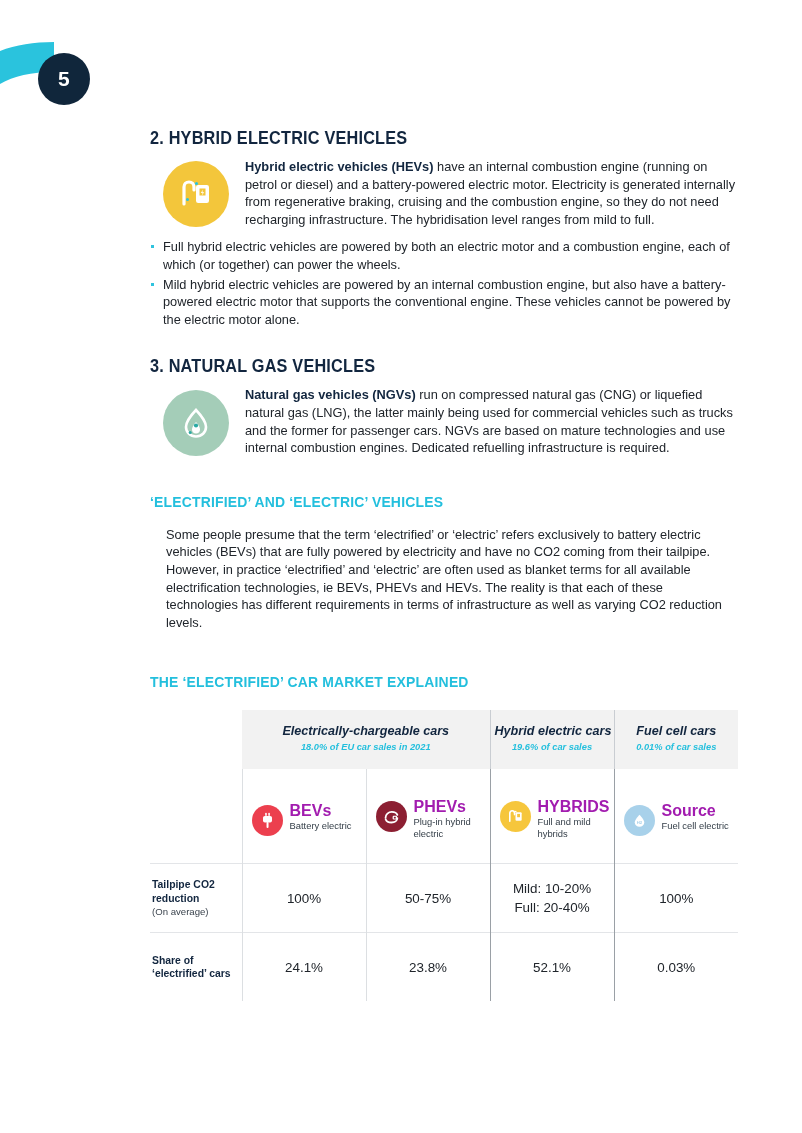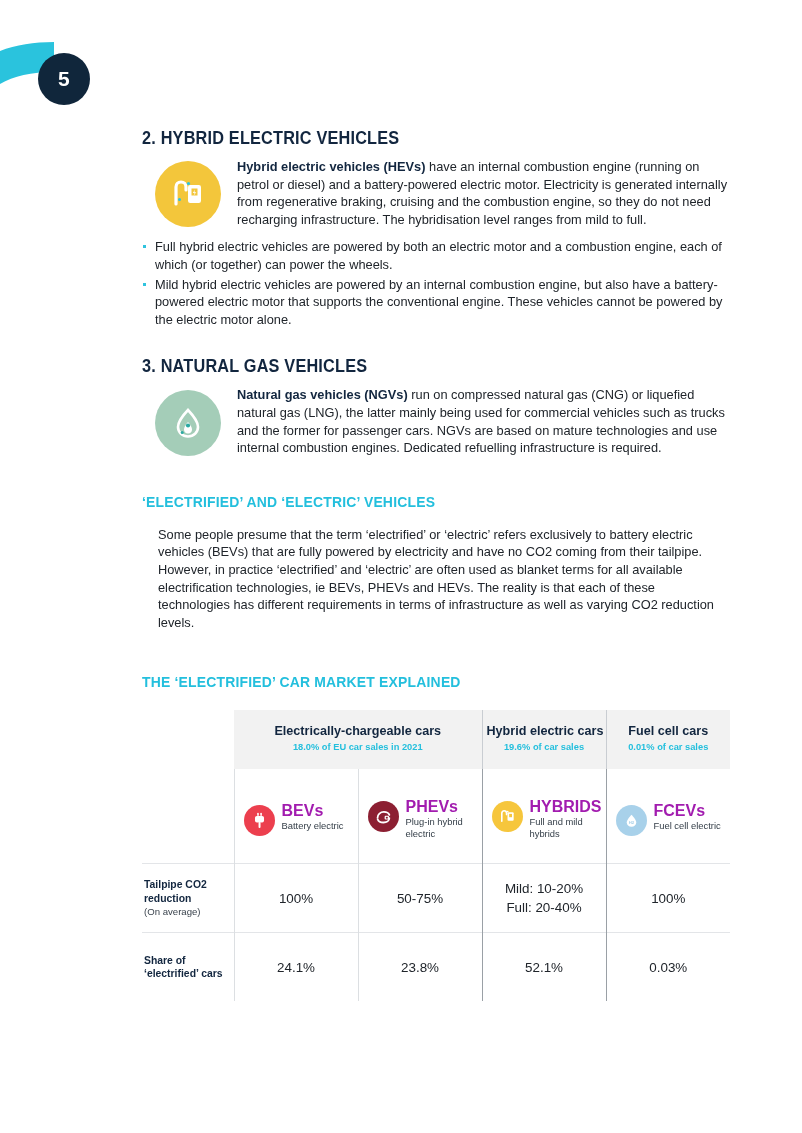--- a/index.html
+++ b/index.html
@@ -48,21 +48,21 @@
     font-weight: bold;
     display: flex;
     align-items: center;
     justify-content: center;
     letter-spacing: .5px;
   }
 
   
   .content {
     position: absolute;
-    left: 142px;
+    left: 150px;
     top: 128px;
     width: 592px;
   }
 
   h2.section-title {
     font-size: 17.5px;
     font-weight: bold;
     letter-spacing: .2px;
     margin: 0 0 9px 0;
     color: #12263f;
@@ -153,21 +153,21 @@
   }
   table.market td, table.market th {
     padding: 0;
     vertical-align: middle;
   }
 
   .col-label  { width: 92px; }
   .col-cell   { width: 124px; }
 
   
-  .hdr-band td { background: #f2f2f2; height: 46px; }
+  .hdr-band td { background: #f2f2f2; height: 46px; font-style: italic; }
   .hdr-band td.blank { background: transparent; }
   .hdr-group {
     text-align: center;
     padding: 6px 4px 7px 4px !important;
   }
   .hdr-group .g-title {
     font-size: 12.6px;
     font-weight: bold;
     color: #12263f;
     line-height: 15px;
@@ -403,21 +403,21 @@
 
           <td class="v-thick">
             <div class="type-cell">
               <div class="type-badge fcev">
                 <svg width="19" height="19" viewBox="0 0 40 40">
                   <path d="M20 8 C20 8 30 18 30 24.2 C30 29.4 25.6 33.2 20 33.2 C14.4 33.2 10 29.4 10 24.2 C10 18 20 8 20 8 Z" fill="#ffffff"></path>
                   <text x="20" y="28.2" font-family="Liberation Sans, sans-serif" font-size="9" font-weight="bold" fill="#a8d1ea" text-anchor="middle">H2</text>
                 </svg>
               </div>
               <div class="type-meta">
-                <div class="t-name">FCEVs</div>
+                <div class="t-name">Source</div>
                 <div class="t-desc">Fuel cell electric</div>
               </div>
             </div>
           </td>
         </tr>
 
         <tr class="data-row row-line">
           <td class="rowhdr">
             <span>Tailpipe CO2 reduction</span><br>
             <span class="sub">(On average)</span>

